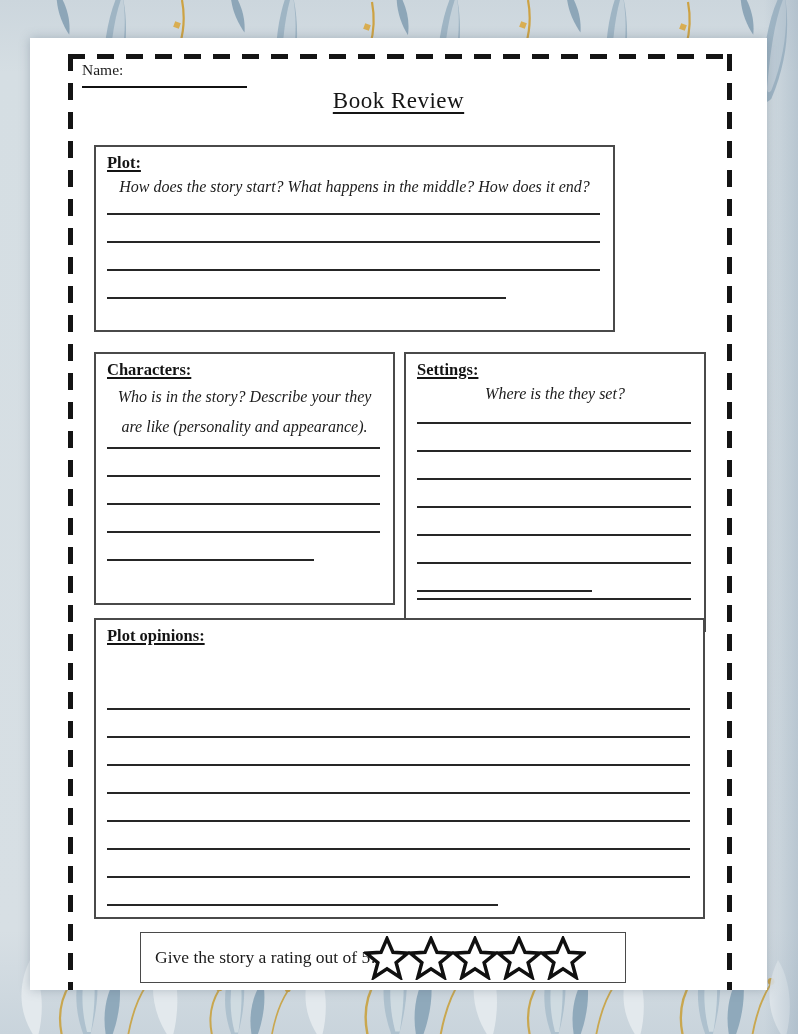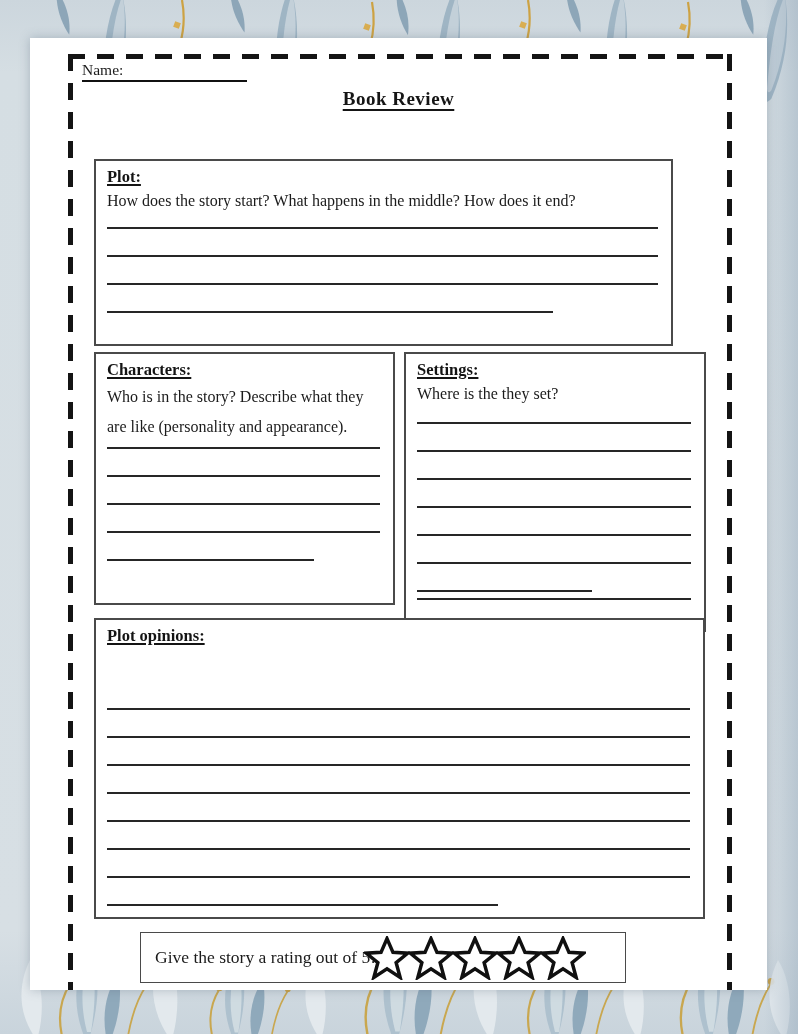--- a/index.html
+++ b/index.html
@@ -23,33 +23,33 @@
   
   .dash { position: absolute; z-index: 2; }
   .dash-top  { left: 38px; top: 16px; width: 664px; height: 5px;
                background: repeating-linear-gradient(90deg,#141414 0 17px, transparent 17px 29px); }
   .dash-left { left: 38px; top: 16px; width: 5px; height: 936px;
                background: repeating-linear-gradient(180deg,#141414 0 17px, transparent 17px 29px); }
   .dash-right{ left: 697px; top: 16px; width: 5px; height: 936px;
                background: repeating-linear-gradient(180deg,#141414 0 17px, transparent 17px 29px); }
 
   .name-row { position: absolute; left: 52px; top: 23px; width: 165px;
-              border-bottom: 2px solid #111; padding-bottom: 1px;
+              border-bottom: 2px solid #111; padding-bottom: 7px;
               font-size: 15.5px; color: #1b1b1b; }
 
   .title { position: absolute; top: 50px; left: 0; width: 100%; text-align: center;
-           font-size: 19px; font-weight: bold; letter-spacing: 0.5px; color: #151515;
+           font-size: 23px; font-weight: normal; letter-spacing: 0.5px; color: #151515;
            text-decoration: underline; text-underline-offset: 4px; text-decoration-thickness: 1.5px; }
 
   .box { position: absolute; border: 2px solid #4a4a4a; background: #fff; padding: 0 11px; }
   .box h2 { font-size: 16.5px; font-weight: bold; color: #141414; margin-top: 6px;
             text-decoration: underline; text-underline-offset: 2px; text-decoration-thickness: 2px; }
-  .box p  { font-size: 16px; color: #1b1b1b; line-height: 1.45; margin-top: 2px; }
-
-  .box-plot       { left: 64px;  top: 121px; width: 579px; height: 187px; }
+  .box p  { font-size: 16px; font-style: italic; color: #1b1b1b; line-height: 1.45; margin-top: 2px; text-align: center; }
+
+  .box-plot       { left: 64px;  top: 107px; width: 521px; height: 187px; }
   .box-characters { left: 64px;  top: 314px; width: 301px; height: 253px; }
   .box-settings   { left: 374px; top: 314px; width: 302px; height: 280px; }
   .box-opinions   { left: 64px;  top: 580px; width: 611px; height: 301px; }
   .box-characters p { line-height: 1.85; }
 
   .lines { position: absolute; left: 11px; right: 13px; }
   .box-plot       .lines { top: 40px; }
   .box-characters .lines { top: 67px; }
   .box-settings   .lines { top: 42px; }
   .box-opinions   .lines { top: 62px; }
@@ -146,21 +146,21 @@
       <div class="lines">
           <div class="line" style="width: 100%;"></div>
           <div class="line" style="width: 100%;"></div>
           <div class="line" style="width: 100%;"></div>
           <div class="line" style="width: 81%;"></div>
         </div>
     </section>
 
     <section class="box box-characters">
       <h2>Characters:</h2>
-      <p>Who is in the story? Describe what they are like (personality and appearance).</p>
+      <p>Who is in the story? Describe your they are like (personality and appearance).</p>
       <div class="lines">
           <div class="line" style="width: 100%;"></div>
           <div class="line" style="width: 100%;"></div>
           <div class="line" style="width: 100%;"></div>
           <div class="line" style="width: 100%;"></div>
           <div class="line" style="width: 76%;"></div>
         </div>
     </section>
 
     <section class="box box-settings">

